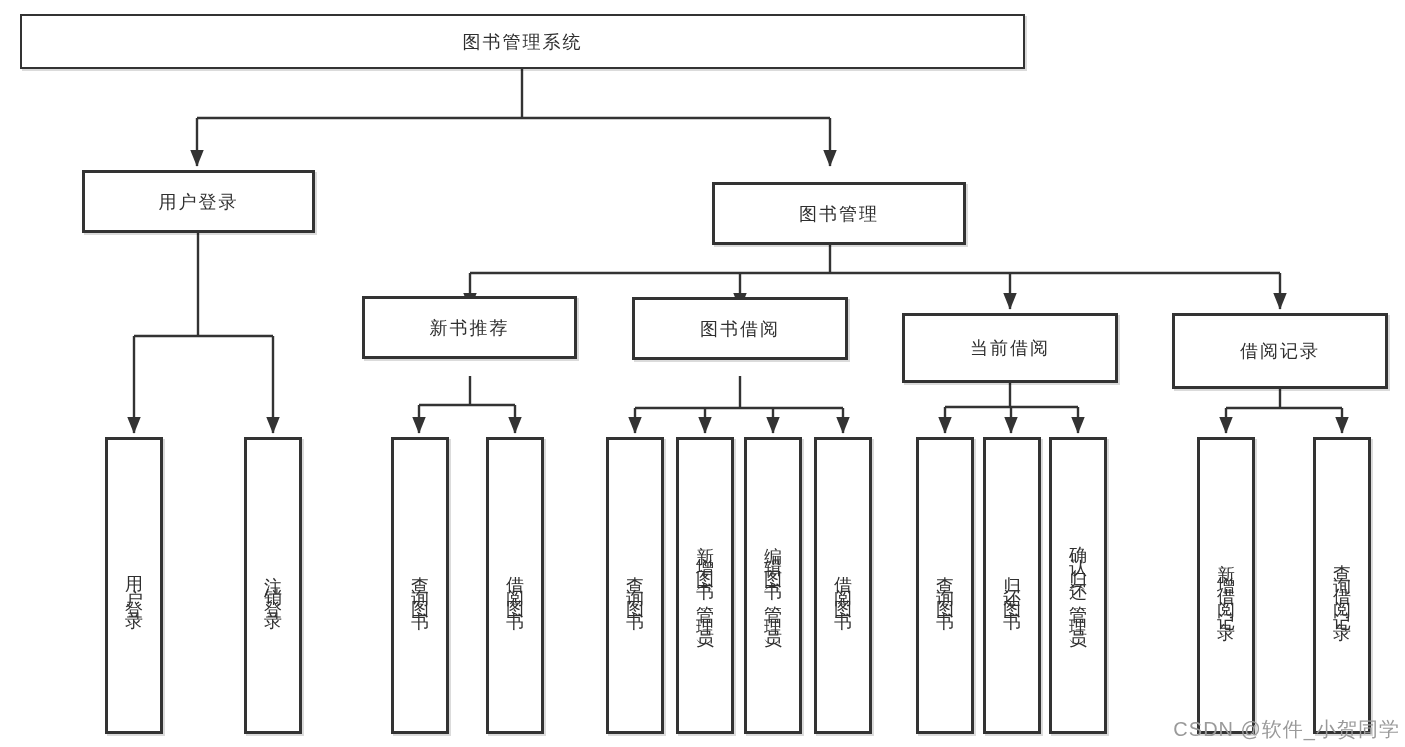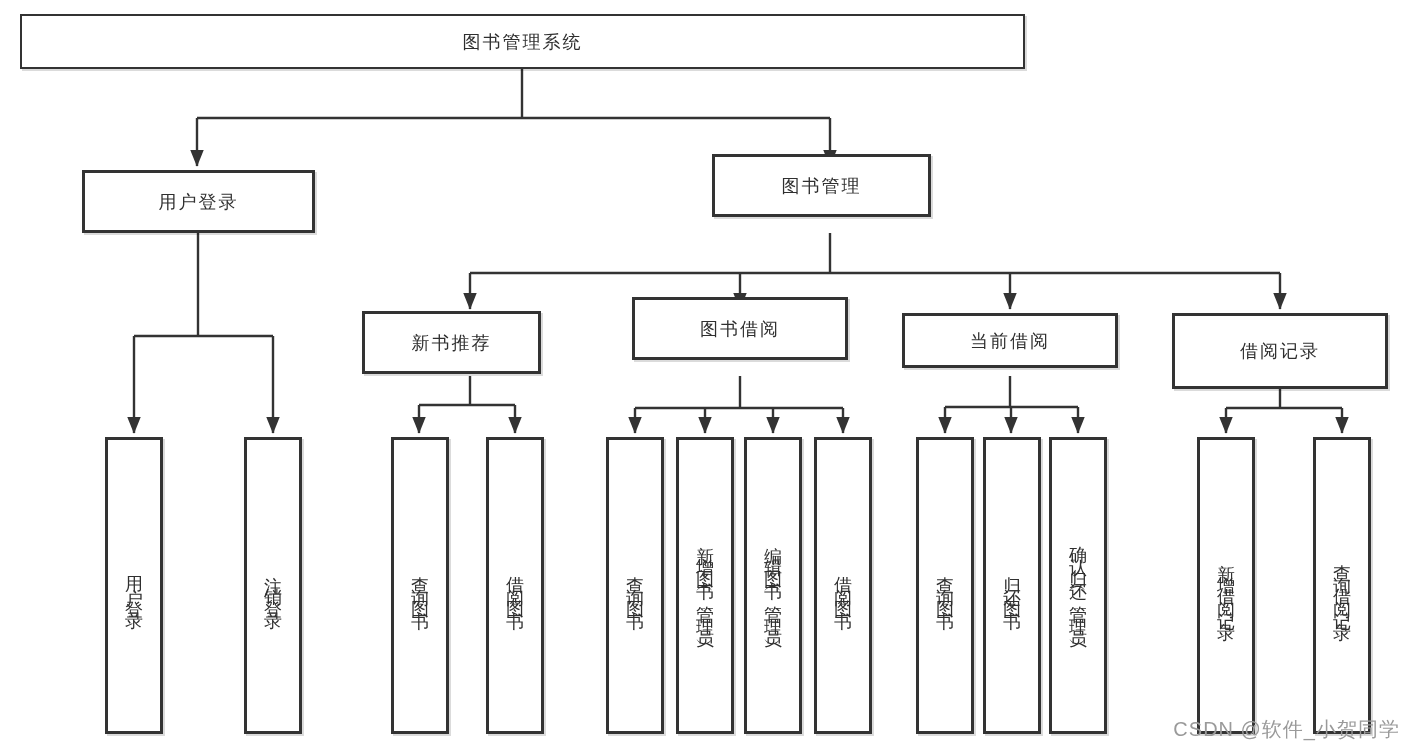--- a/index.html
+++ b/index.html
@@ -120,31 +120,31 @@
     </g>
   </svg>
 
   <div class="box root h" style="left:20px;top:14px;width:1005px;height:55px">
     <span class="lbl">图书管理系统</span>
   </div>
 
   <div class="box h" style="left:82px;top:170px;width:233px;height:63px">
     <span class="lbl">用户登录</span>
   </div>
-  <div class="box h" style="left:712px;top:154px;width:219px;height:63px">
+  <div class="box h" style="left:712px;top:182px;width:254px;height:63px">
     <span class="lbl">图书管理</span>
   </div>
 
-  <div class="box h" style="left:362px;top:311px;width:179px;height:63px">
+  <div class="box h" style="left:362px;top:296px;width:215px;height:63px">
     <span class="lbl">新书推荐</span>
   </div>
   <div class="box h" style="left:632px;top:297px;width:216px;height:63px">
     <span class="lbl">图书借阅</span>
   </div>
-  <div class="box h" style="left:902px;top:313px;width:216px;height:55px">
+  <div class="box h" style="left:902px;top:313px;width:216px;height:70px">
     <span class="lbl">当前借阅</span>
   </div>
   <div class="box h" style="left:1172px;top:313px;width:216px;height:76px">
     <span class="lbl">借阅记录</span>
   </div>
 
   <div class="box v" style="left:105px;top:437px;width:58px;height:297px">
     <span class="lbl">用户登录</span>
   </div>
   <div class="box v" style="left:244px;top:437px;width:58px;height:297px">

